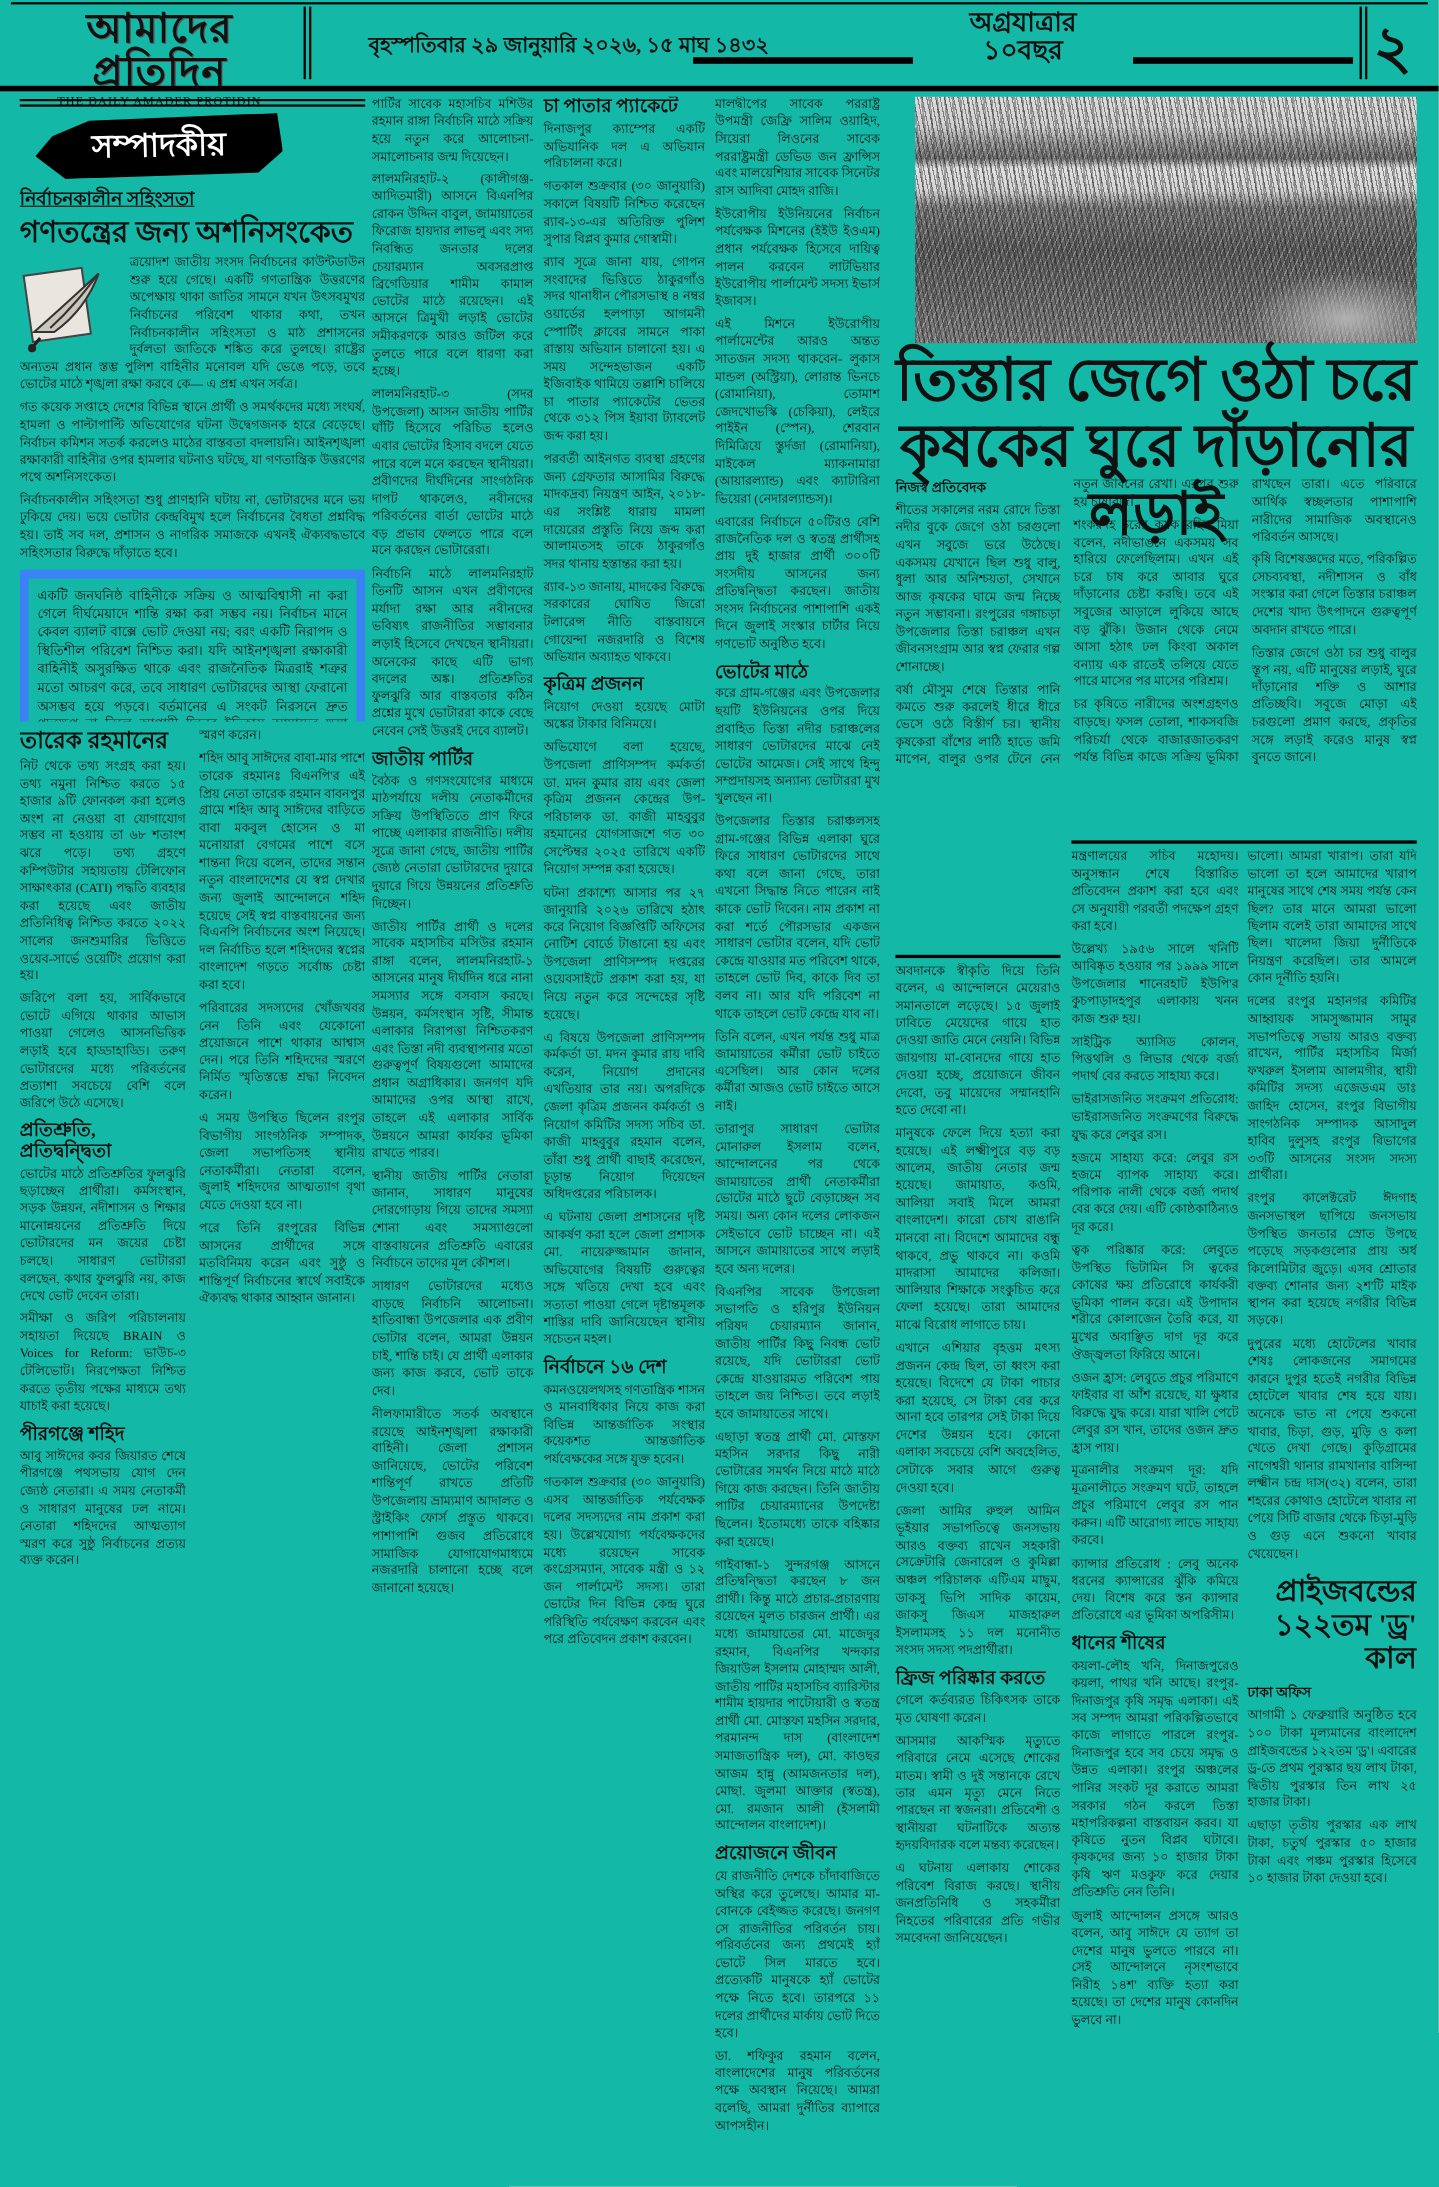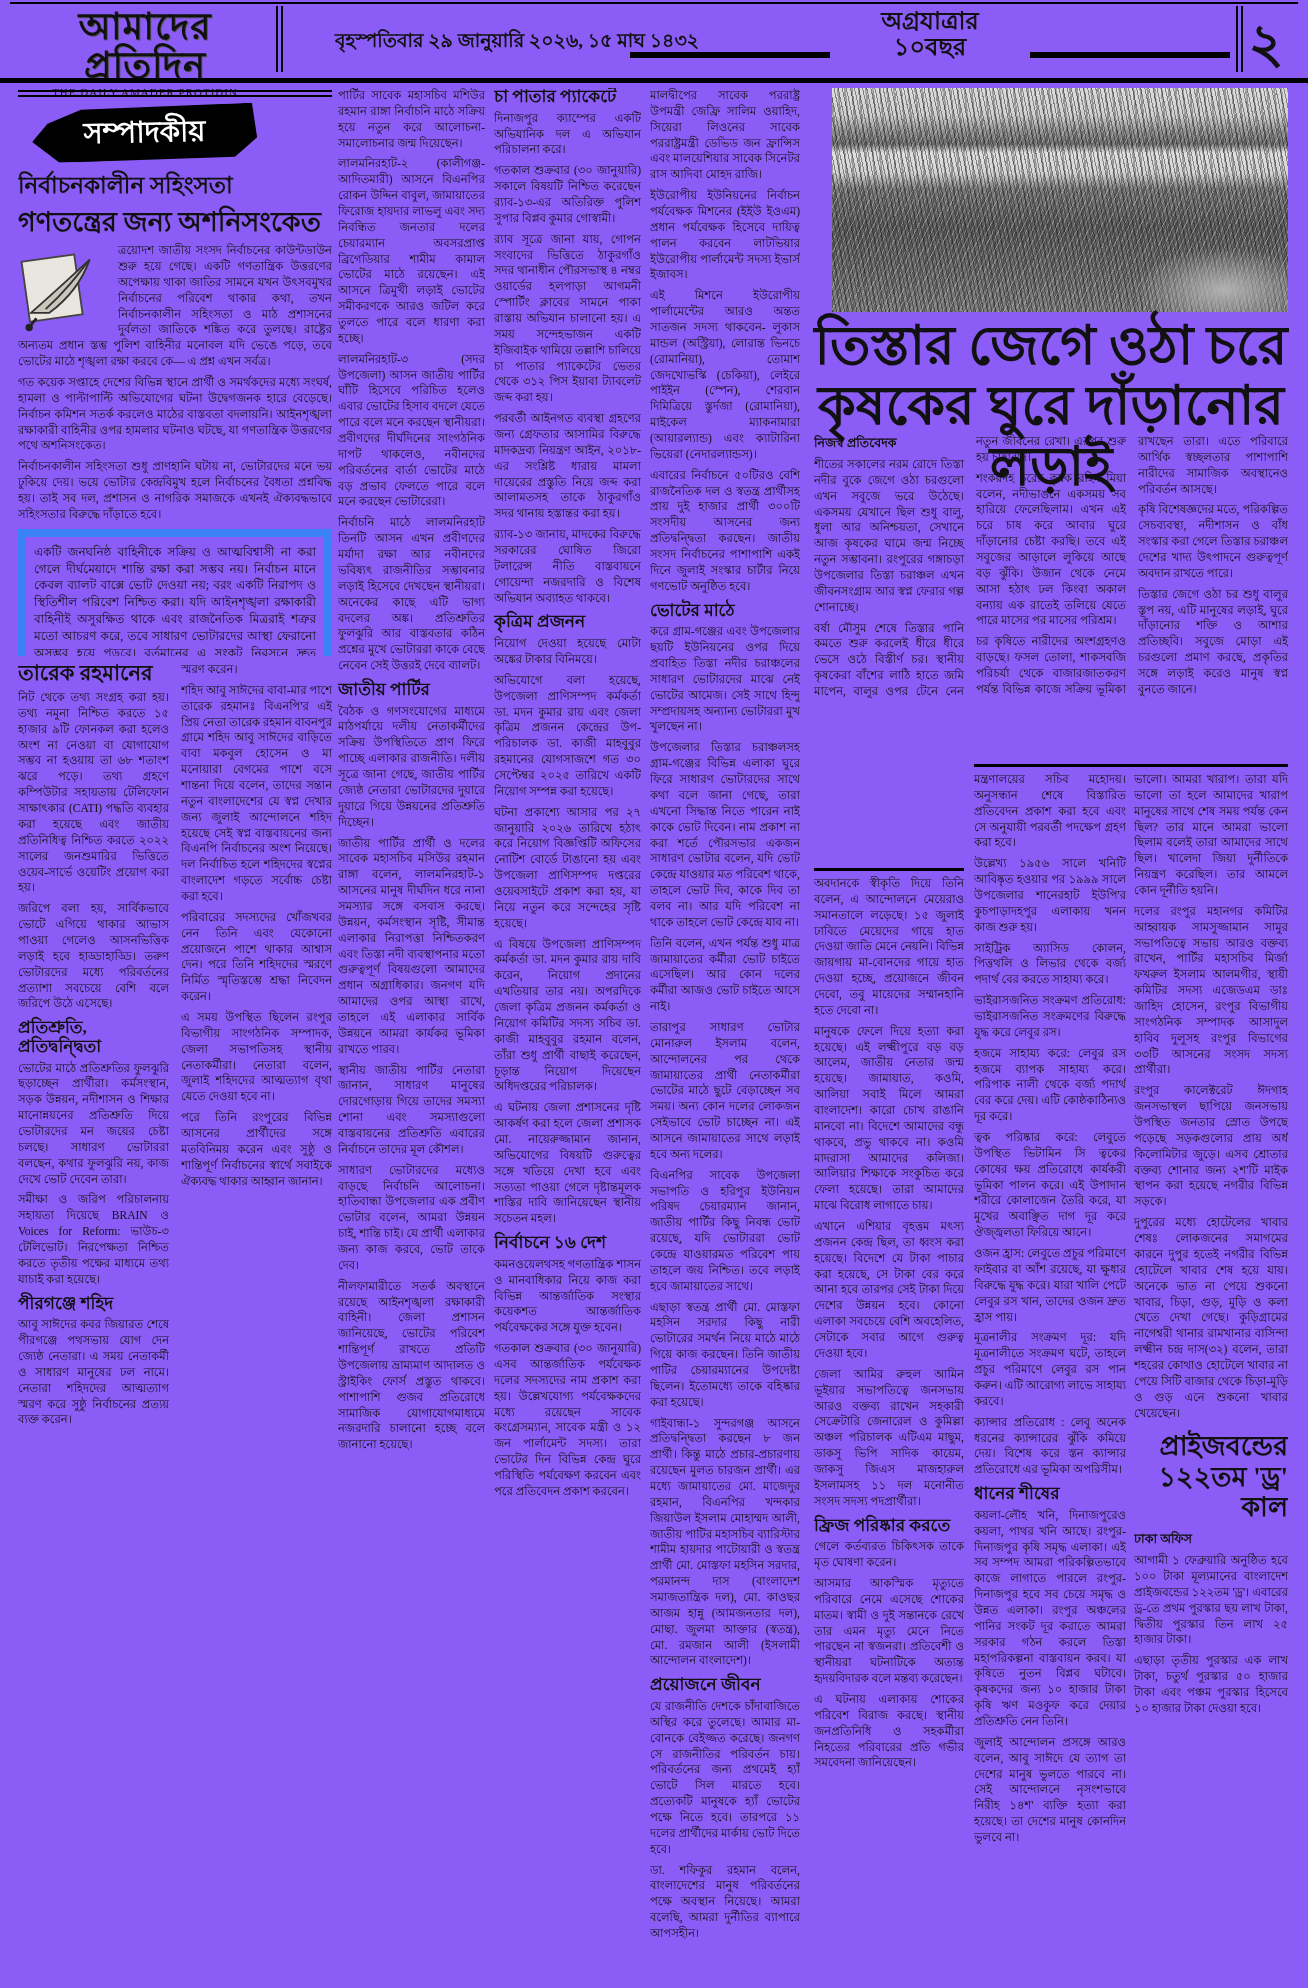--- a/index.html
+++ b/index.html
@@ -1,16 +1,16 @@
 <!DOCTYPE html>
 <html><head>
 <meta charset="utf-8">
 <style>
   html,body{margin:0;padding:0;background:#d8d5cd;}
-  .page{position:relative;width:1308px;height:1988px;background:#8b5cf6;color:#111;
+  .page{position:relative;width:1308px;height:1988px;background:#14b8a6;color:#111;
         font-family:"Liberation Serif","DejaVu Serif",serif;overflow:hidden;}
   
   .toprule{position:absolute;left:10px;right:10px;top:2px;height:2px;background:#000;}
   .masthead-logo{position:absolute;left:20px;top:8px;width:250px;text-align:center;}
   .logo-bn{font-size:37px;font-weight:bold;letter-spacing:1px;line-height:1.05;
            text-shadow:1px 1px 0 #555;}
   .logo-en{font-size:11px;font-weight:normal;letter-spacing:1px;margin-top:0;}
   .vr{position:absolute;top:6px;height:66px;width:0;border-left:2px solid #000;border-right:2px solid #000;padding-left:3px;}
   .dateline{position:absolute;left:292px;top:26px;width:450px;text-align:center;
             font-size:19px;font-weight:bold;}
@@ -29,21 +29,21 @@
   .byline{font-size:12.5px;font-weight:bold;margin:0 0 3px 0;}
   .hrule{position:absolute;background:#000;height:3px;}
   
   .editorial{position:absolute;left:18px;top:90px;width:314px;height:566px;
              border-top:7px double #000;padding-top:4px;box-sizing:border-box;overflow:hidden;}
   .ed-banner{position:relative;width:225px;height:56px;background:#000;color:#fff;
              display:flex;align-items:center;justify-content:center;
              clip-path:polygon(7% 30%,22% 6%,98% 0,100% 62%,90% 96%,12% 100%,0 62%);
              transform:rotate(-1.2deg);margin:4px 0 6px 14px;}
   .ed-banner span{font-size:29px;font-weight:bold;}
-  .ed-kicker{font-size:23px;font-weight:bold;margin:4px 0 2px 0;}
+  .ed-kicker{font-size:17px;font-weight:bold;margin:4px 0 2px 0;text-decoration:underline;}
   .ed-headline{font-size:27px;font-weight:bold;line-height:1.08;margin:0 0 6px 0;}
   .quill{float:left;width:92px;height:88px;margin:2px 8px 2px 0;}
   .ed-box{border:8px solid #3b82f6;padding:7px 8px;margin-top:6px;font-size:12px;
           line-height:1.4;text-align:justify;}
   
   .left-art{position:absolute;left:18px;top:662px;width:314px;height:1306px;overflow:hidden;}
   .left-art h2{font-size:21px;font-weight:bold;margin:0 0 6px 0;line-height:1.05;}
   .twocol{display:flex;gap:12px;}
   .twocol .c{width:151px;overflow:hidden;height:1250px;}
   

